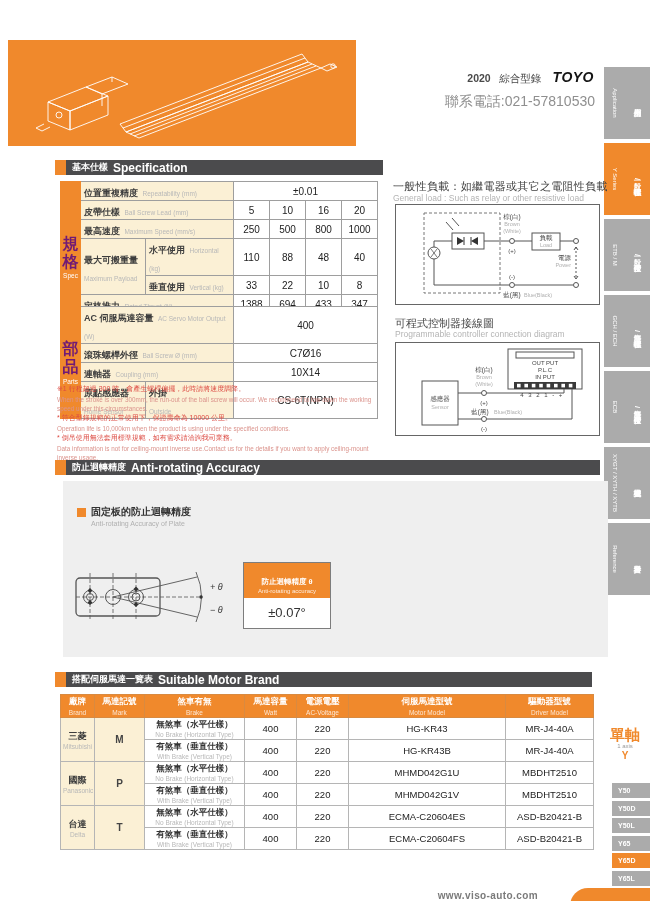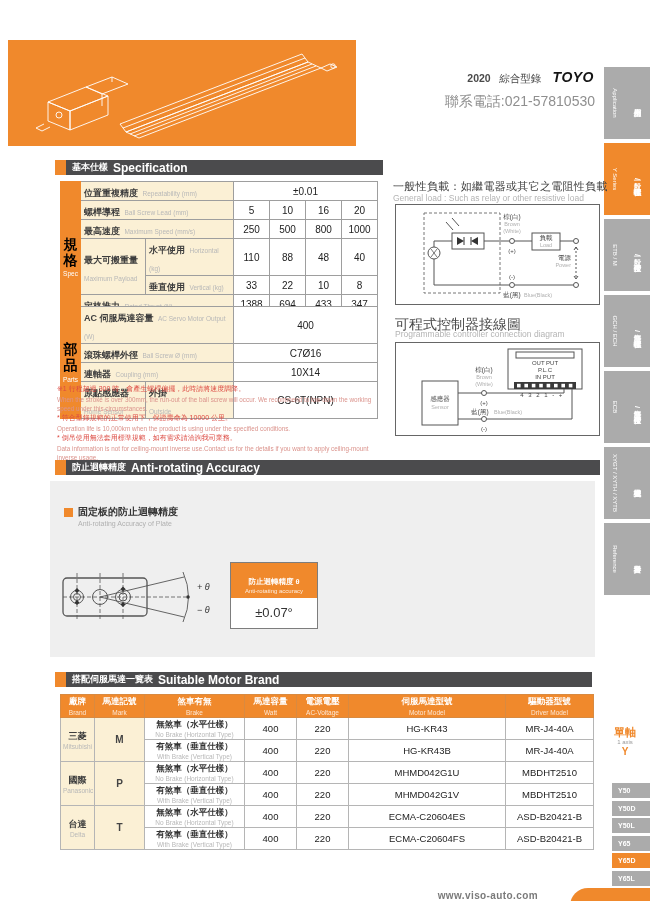--- a/index.html
+++ b/index.html
@@ -29,44 +29,44 @@
   .sec-bar{position:absolute;height:15px;background:#4B4B4D;display:flex;align-items:center;}
   .sec-bar .sq{width:11px;height:15px;background:#F0892C;margin-right:6px;flex:0 0 auto;}
   .sec-bar .t-zh{color:#fff;font-size:9px;font-weight:bold;margin-right:5px;white-space:nowrap;}
   .sec-bar .t-en{color:#fff;font-size:12px;font-weight:bold;white-space:nowrap;}
 
   
   table{border-collapse:collapse;table-layout:fixed;}
   .spec-table{position:absolute;left:60px;}
   .spec-table td{border:1px solid #9e9e9e;padding:0 3px;height:15px;overflow:hidden;}
   .spec-table td.grp{background:#F0892C;border-color:#F0892C;text-align:center;padding:0;}
-  .grp-zh{color:#000000;font-size:14px;font-weight:bold;line-height:1.12;word-break:break-all;}
+  .grp-zh{color:#701a75;font-size:16px;font-weight:bold;line-height:1.12;word-break:break-all;}
   .grp-en{color:#fff;font-size:6.5px;margin-top:2px;}
   .spec-table td.lbl{background:#FBF0D5;}
   .zl{font-size:9px;font-weight:bold;color:#3d3d3d;}
   .el{font-size:6.5px;color:#b8b8b8;}
   .note-red{color:#DD4B43;font-size:7px;font-weight:bold;}
   .spec-table td.val{background:#fff;text-align:center;font-size:10px;color:#222;}
   .val .v-en{font-size:7px;color:#b8b8b8;font-weight:normal;}
   .spec-table td.tall{height:26px;}
 
   
   .notes{position:absolute;left:57px;top:352px;width:332px;line-height:1.5;}
   .nz{font-size:7px;color:#DD4B43;}
   .ne{font-size:6.3px;color:#DB938C;}
 
   
   .gen-zh{position:absolute;left:393px;top:147px;font-size:11px;color:#3f3f3f;letter-spacing:.3px;}
   .gen-en{position:absolute;left:393px;top:161px;font-size:8.5px;color:#b4b4b4;}
   .diag{position:absolute;left:395px;border:1px solid #666;background:#fff;}
-  .plc-zh{position:absolute;left:395px;top:284px;font-size:14px;color:#4a4a4a;}
+  .plc-zh{position:absolute;left:395px;top:284px;font-size:11px;color:#4a4a4a;}
   .plc-en{position:absolute;left:395px;top:297px;font-size:8.5px;color:#b4b4b4;}
 
   
-  .panel{position:absolute;left:50px;top:449px;width:545px;height:176px;background:#EFEFEF;}
+  .panel{position:absolute;left:63px;top:449px;width:545px;height:176px;background:#EFEFEF;}
   .sub-sq{position:absolute;left:14px;top:27px;width:9px;height:9px;background:#F0892C;}
   .sub-zh{position:absolute;left:28px;top:24px;font-size:10px;font-weight:bold;color:#333;}
   .sub-en{position:absolute;left:28px;top:39px;font-size:7px;color:#b0b0b0;}
   .plate{position:absolute;left:10px;top:80px;}
   .acc-box{position:absolute;left:180px;top:81px;width:86px;border:1px solid #7d7d7d;background:#fff;}
   .acc-head{background:#F0892C;text-align:center;padding:14px 1px 4px;}
   .acc-head .a1{display:block;color:#fff;font-size:7.5px;font-weight:bold;}
   .acc-head .a2{display:block;color:rgba(255,255,255,.85);font-size:6px;margin-top:1px;}
   .acc-val{height:30px;line-height:30px;text-align:center;font-size:13px;color:#333;}
 
@@ -80,21 +80,21 @@
   td.brand{background:#FBF0D5;}
   .b-zh{display:block;font-size:9px;font-weight:bold;color:#3d3d3d;}
   .b-en{display:block;font-size:6.5px;color:#b8b8b8;}
   td.mark{background:#FBF0D5;font-size:10px;font-weight:bold;color:#444;}
   .br-zh{display:block;font-size:8.5px;font-weight:bold;color:#333;}
   .br-en{display:block;font-size:6.5px;color:#b8b8b8;}
   td.mv{font-size:9.5px;color:#222;background:#fff;}
 
   
   .axis-head{position:absolute;left:604px;top:694px;width:42px;text-align:center;line-height:1.15;}
-  .axis-head .x1{display:block;font-size:11px;font-weight:bold;color:#F0892C;}
+  .axis-head .x1{display:block;font-size:15px;font-weight:bold;color:#F0892C;}
   .axis-head .x2{display:block;font-size:6px;color:#999;}
   .axis-head .x3{display:block;font-size:10px;font-weight:bold;color:#F0892C;}
   .axis-tab{position:absolute;left:612px;width:38px;height:15px;line-height:15px;background:#ABABAB;
             color:#fff;font-size:7px;font-weight:bold;padding-left:6px;box-sizing:border-box;}
   .axis-tab.active{background:#F0892C;}
 
   
   .site{position:absolute;right:112px;top:858px;font-size:10px;font-weight:bold;color:#7a7a7a;letter-spacing:.4px;}
   .corner{position:absolute;right:0;bottom:0;width:80px;height:45px;background:#F0892C;border-top-left-radius:18px;}
 
@@ -188,21 +188,21 @@
     <tbody>
         <tr>
       <td class="grp" rowspan="7">
         <div class="grp-zh">規格</div>
         <div class="grp-en">Spec</div>
       </td>
       <td class="lbl" colspan="2"><span class="zl">位置重複精度</span> <span class="el">Repeatability (mm)</span></td>
       <td class="val" colspan="4">±0.01</td>
     </tr>
     <tr>
-      <td class="lbl" colspan="2"><span class="zl">螺桿導程</span> <span class="el">Ball Screw Lead (mm)</span></td>
+      <td class="lbl" colspan="2"><span class="zl">皮帶仕樣</span> <span class="el">Ball Screw Lead (mm)</span></td>
       <td class="val">5</td>
       <td class="val">10</td>
       <td class="val">16</td>
       <td class="val">20</td>
     </tr>
     <tr>
       <td class="lbl" colspan="2"><span class="zl">最高速度</span> <span class="el">Maximum Speed (mm/s)</span></td>
       <td class="val">250</td>
       <td class="val">500</td>
       <td class="val">800</td>

